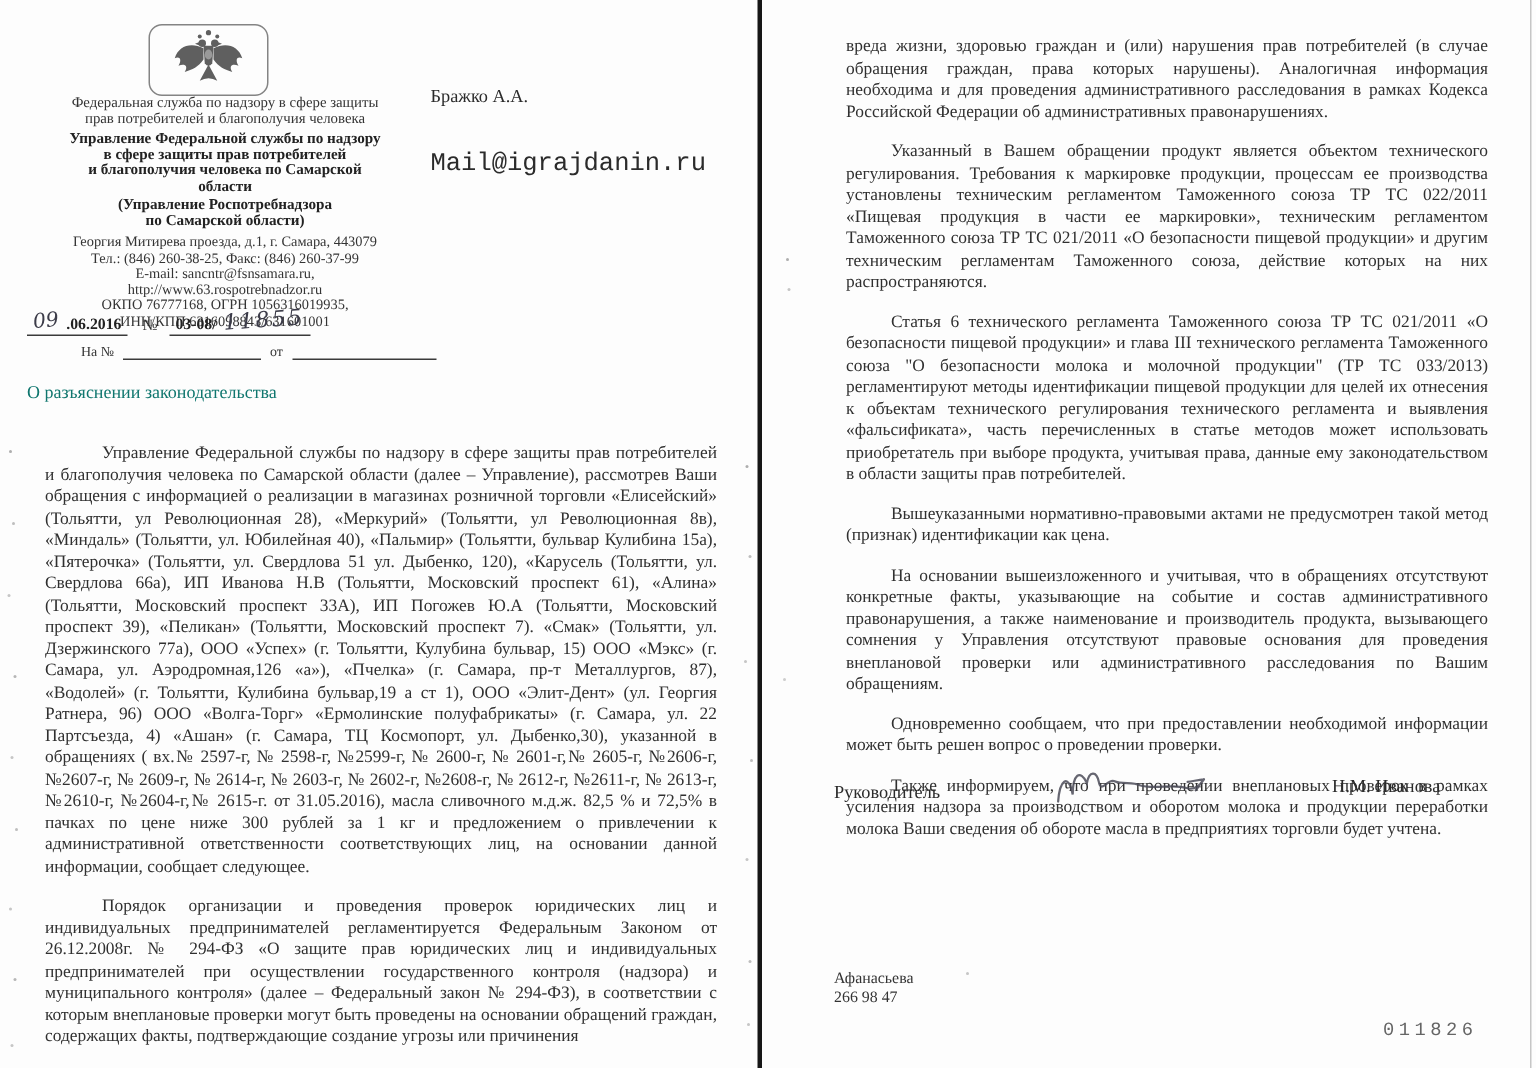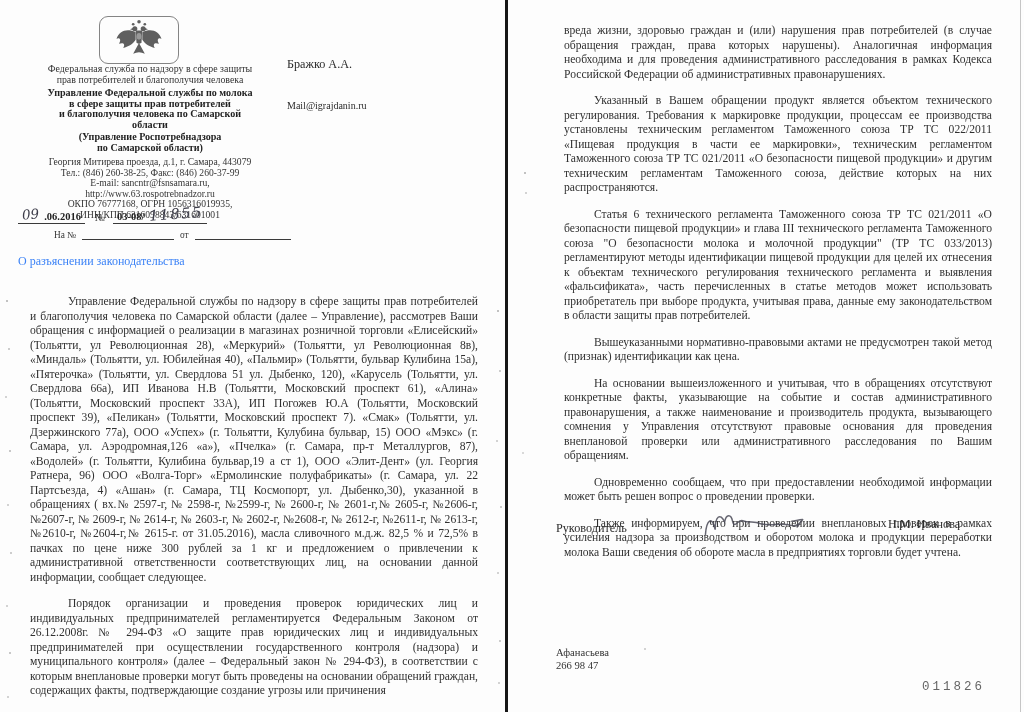--- a/index.html
+++ b/index.html
@@ -22,23 +22,23 @@
   .u-seg{display:inline-flex;align-items:flex-end;border-bottom:1.2px solid #3a3a3a;padding:0 4px 1px 4px;}
   .b{font-weight:bold;color:#222;}
   .hw{font-family:"DejaVu Serif",serif;font-style:italic;color:#3c3c49;display:inline-block;}
   .hw-day{font-size:13.5px;transform:rotate(-6deg);margin-right:5px;}
   .hw-num{font-size:14.5px;transform:rotate(-4deg);letter-spacing:1.5px;margin-left:5px;}
   .numsign{margin:0 8px 1px 10px;font-size:10.5px;}
   .refline{left:18px;top:228px;width:276px;font-size:9.3px;display:flex;align-items:flex-end;color:#333;margin-left:36px;}
   .blank{display:inline-block;border-bottom:1.2px solid #3a3a3a;height:11px;}
   
   .addr-name{left:287px;top:57px;font-size:12.2px;color:#2b2b2b;}
-  .addr-mail{left:287px;top:100px;font-size:10px;color:#2b2b2b;}
+  .addr-mail{left:287px;top:100px;font-size:17px;color:#2b2b2b;font-family:Liberation Mono, monospace;}
   
-  .subject{left:18px;top:254px;font-size:12px;color:#3b82f6;text-align:right;}
+  .subject{left:18px;top:254px;font-size:12px;color:#0f766e;text-align:right;}
   .body-block{font-size:11.6px;line-height:14.5px;text-align:justify;color:#303030;}
   .p1{left:18px;top:283px;width:472px;}
   .p2{left:552px;top:12px;width:452px;}
   .para{margin:12px;text-indent:38px;}
   .p2 .para{text-indent:30px;}
   
   .sig-title{left:556px;top:521px;font-size:12.2px;color:#2b2b2b;}
   .sig-name{left:888px;top:517px;font-size:12.2px;color:#2b2b2b;}
   .sig-svg{left:698px;top:503px;transform:rotate(-4deg);}
   .executor{left:556px;top:646px;font-size:10.6px;line-height:13px;white-space:pre-line;color:#333;}
@@ -73,21 +73,21 @@
             <path d="M36,17 C46,12 56,15 59,25 C55,23 53,26 56,31 C51,29 48,31 51,36 C45,34 40,32 36,26 Z"></path>
             <path d="M32,30 l-7,13 q7,-4 14,0 z"></path>
           </g>
           <ellipse cx="32" cy="22" rx="3" ry="4" fill="#999"></ellipse>
         </svg>
       </span>
     </div>
 
     <div class="abs lh agency-top">Федеральная служба по надзору в сфере защиты
 прав потребителей и благополучия человека</div>
-    <div class="abs lh agency-bold">Управление Федеральной службы по молока
+    <div class="abs lh agency-bold">Управление Федеральной службы по надзору
 в сфере защиты прав потребителей
 и благополучия человека по Самарской
 области</div>
     <div class="abs lh agency-short">(Управление Роспотребнадзора
 по Самарской области)</div>
     <div class="abs lh contact">Георгия Митирева проезда, д.1, г. Самара, 443079
 Тел.: (846) 260-38-25, Факс: (846) 260-37-99
 E-mail: sancntr@fsnsamara.ru,
 http://www.63.rospotrebnadzor.ru
 ОКПО 76777168, ОГРН 1056316019935,

